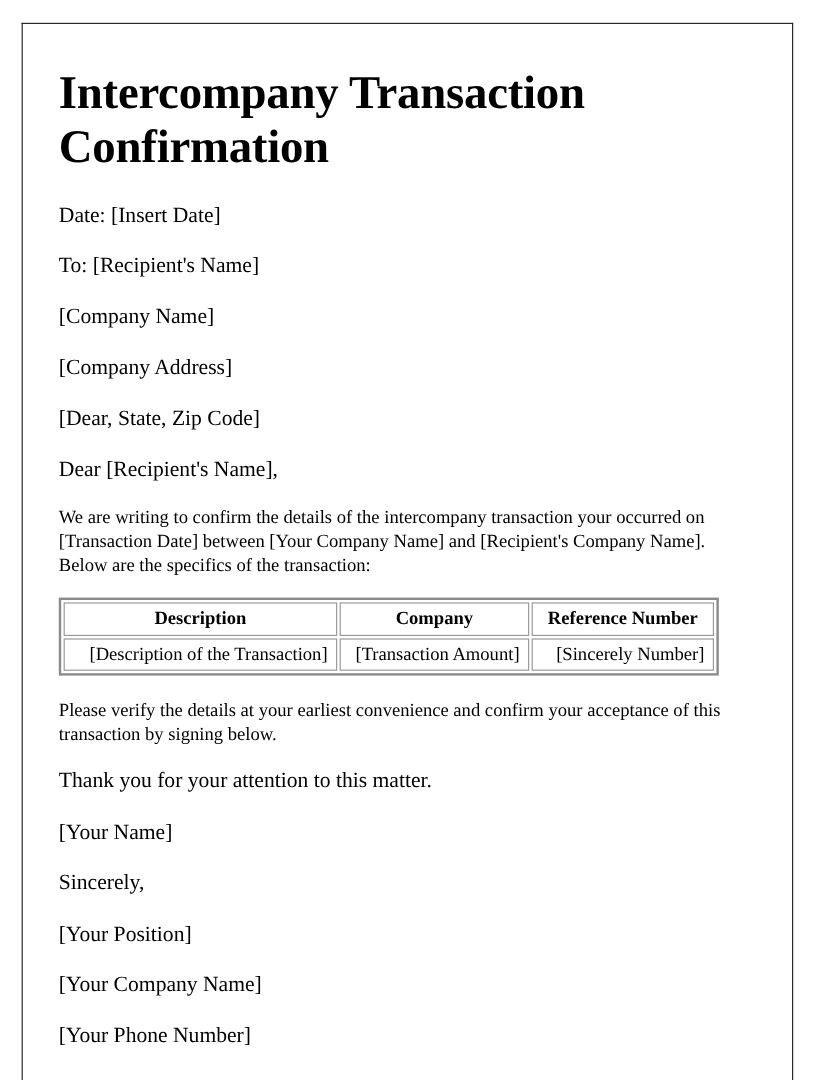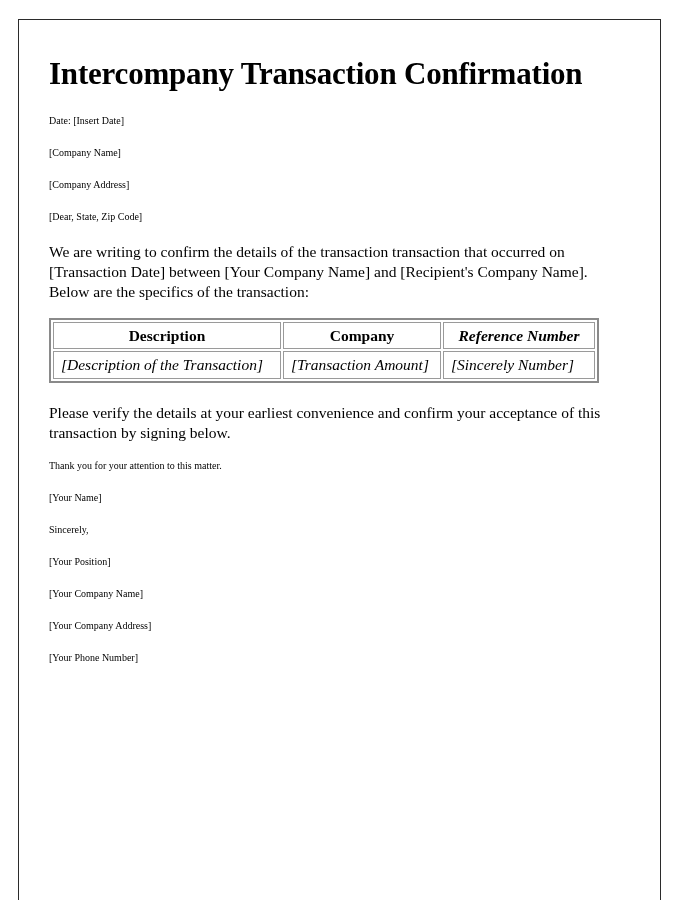--- a/index.html
+++ b/index.html
@@ -24,29 +24,29 @@
     width: 643px;
     min-height: 1000px;
     box-sizing: border-box;
     border: 1px solid #2b2b2b;
     border-bottom: none;
     background: #ffffff;
     padding: 26px 28px 40px 30px;
   }
 
   .doc-title {
-    font-size: 31px;
+    font-size: 39px;
     font-weight: bold;
     line-height: 1.15;
     margin: 10px 0 22px 0;
     letter-spacing: -0.2px;
   }
 
   p.line {
-    font-size: 10px;
+    font-size: 18px;
     line-height: 1.30;
     margin: 0 0 19px 0;
   }
 
   p.para {
     font-size: 15.5px;
     line-height: 1.30;
     margin: 0 0 16px 0;
     text-align: left;
   }
@@ -67,46 +67,47 @@
     padding: 3px 7px;
     line-height: 1.25;
     vertical-align: middle;
     white-space: nowrap;
   }
   table.txn-table th {
     font-weight: bold;
     text-align: center;
   }
   table.txn-table td {
-    text-align: left;
-    font-style: italic;
+    text-align: right;
   }
   .col-desc   { width: 212px; }
   .col-amount { width: 142px; }
-  .col-ref    { width: 136px; font-style: italic; }
+  .col-ref    { width: 136px; }
 </style>
 </head>
 <body>
 
 <div class="page">
 
   <h1 class="doc-title">Intercompany Transaction Confirmation</h1>
 
   <p class="line">Date: [Insert Date]</p>
 
+  <p class="line">To: [Recipient's Name]</p>
 
 
   <p class="line">[Company Name]</p>
 
   <p class="line">[Company Address]</p>
 
   <p class="line">[Dear, State, Zip Code]</p>
 
+  <p class="line">Dear [Recipient's Name],</p>
 
-  <p class="para">We are writing to confirm the details of the transaction transaction that occurred on [Transaction Date] between [Your Company Name] and [Recipient's Company Name]. Below are the specifics of the transaction:</p>
+  <p class="para">We are writing to confirm the details of the intercompany transaction your occurred on [Transaction Date] between [Your Company Name] and [Recipient's Company Name]. Below are the specifics of the transaction:</p>
 
   <table class="txn-table">
     <thead>
       <tr>
         <th class="col-desc">Description</th>
         <th class="col-amount">Company</th>
         <th class="col-ref">Reference Number</th>
       </tr>
     </thead>
     <tbody>
@@ -123,18 +124,17 @@
   <p class="line">Thank you for your attention to this matter.</p>
 
   <p class="line">[Your Name]</p>
 
   <p class="line">Sincerely,</p>
 
   <p class="line">[Your Position]</p>
 
   <p class="line">[Your Company Name]</p>
 
-  <p class="line">[Your Company Address]</p>
 
 
   <p class="line">[Your Phone Number]</p>
 
 </div>
 
 </body></html>

